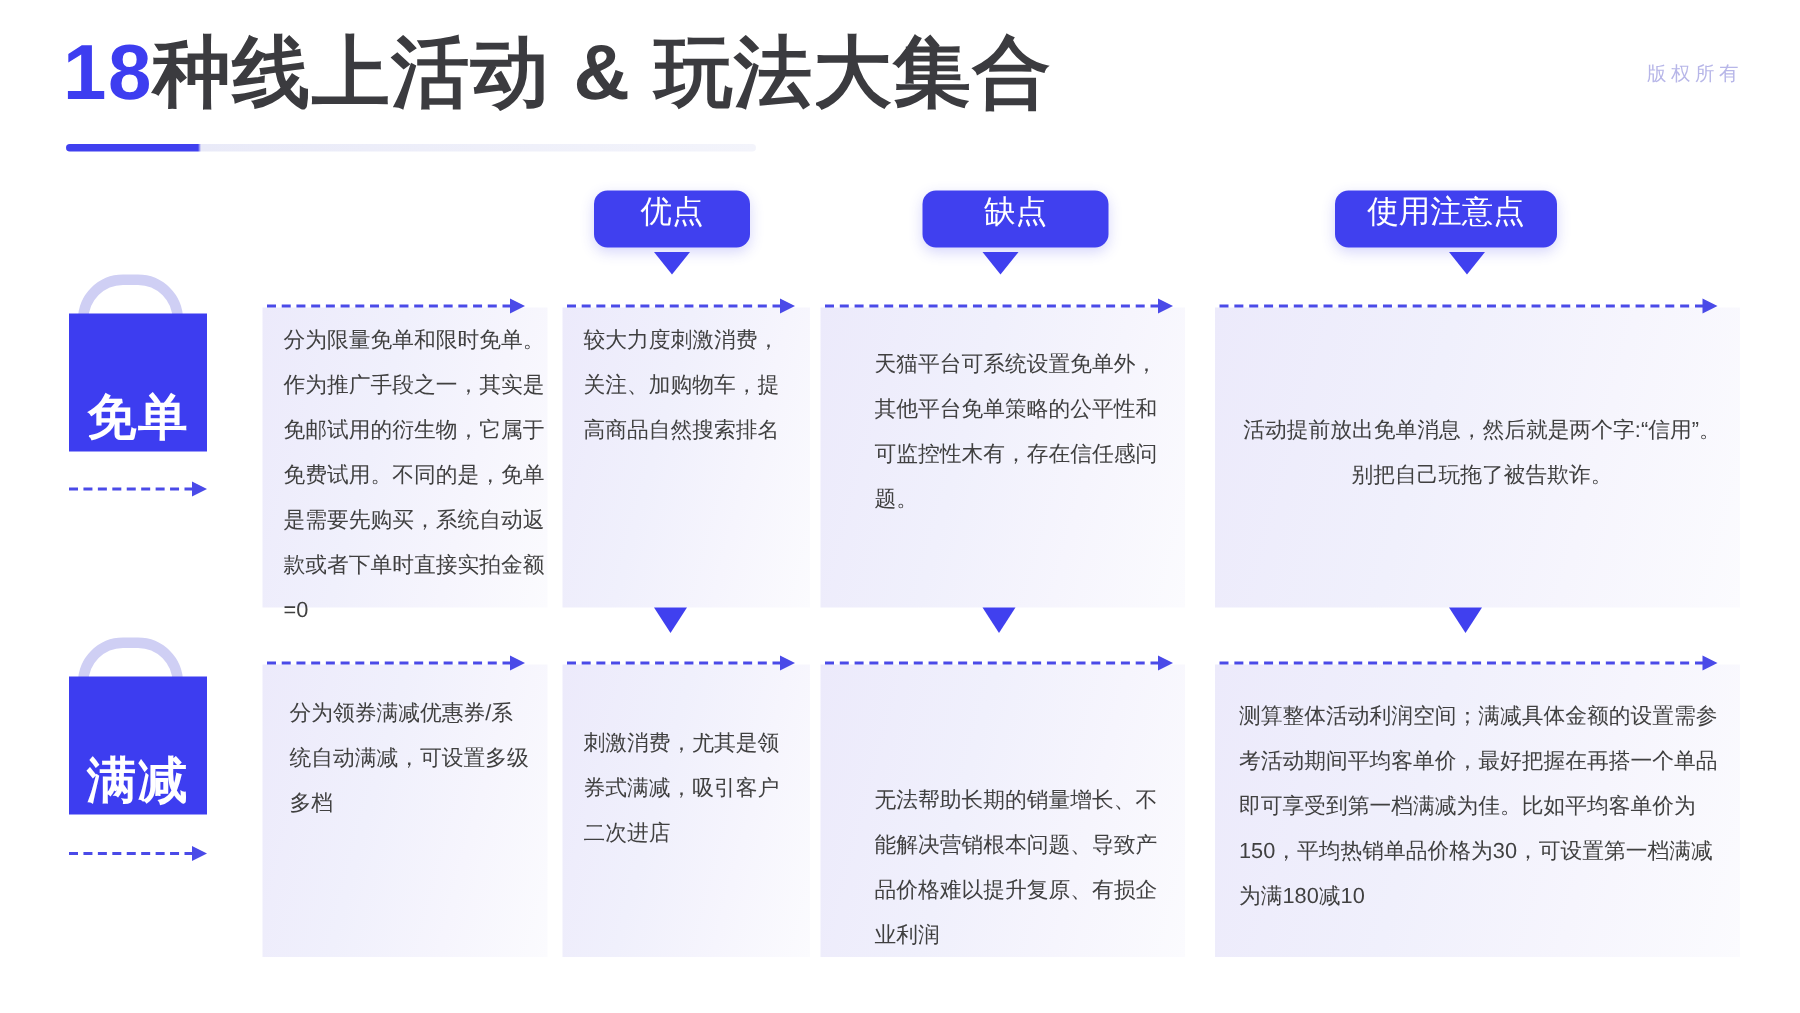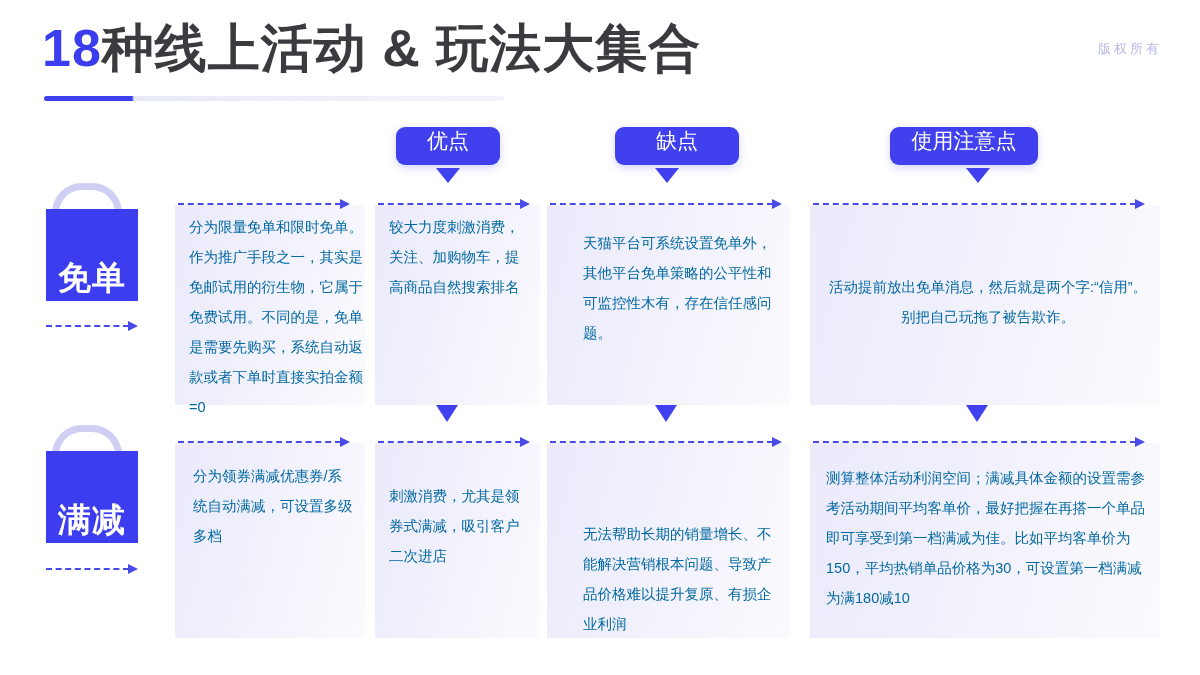--- a/index.html
+++ b/index.html
@@ -75,21 +75,21 @@
     border-top: 15px solid #4040ef;
   }
 
   
   .panel {
     position: absolute;
     background: linear-gradient(105deg, #eceafb 0%, #f0f0fc 40%, #f6f5fd 70%, #fbfbfe 100%);
   }
   .panel-text {
     position: absolute;
-    color: #0369a1;
+    color: #404040;
     font-size: 14.5px;
     line-height: 30px;
     white-space: pre-line;
   }
 
   
   .darrow {
     position: absolute;
     height: 2px;
   }

